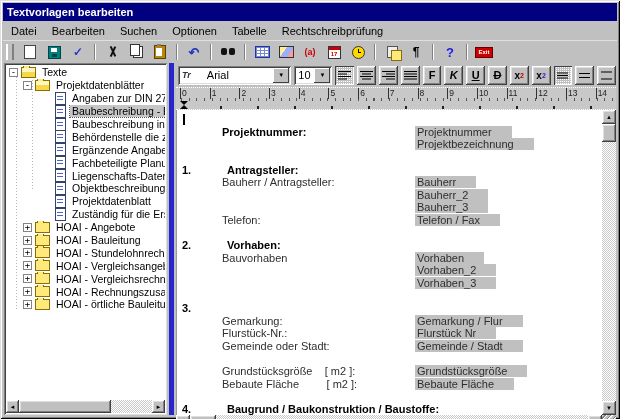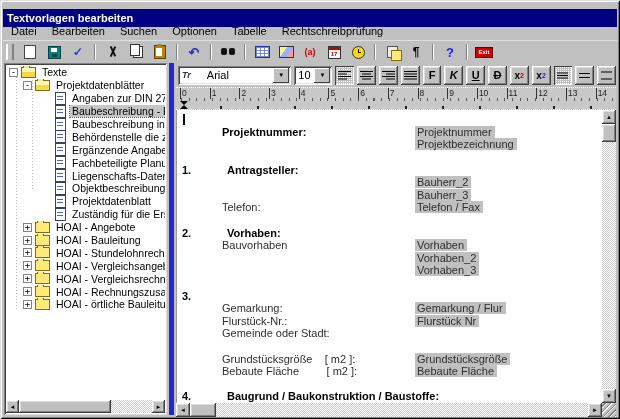--- a/index.html
+++ b/index.html
@@ -1,20 +1,20 @@
 <!DOCTYPE html>
 <html><head>
 <meta charset="utf-8">
 <style>
   html,body{margin:0;padding:0;background:#777;}
   #app{position:relative;width:620px;height:419px;background:#c0c0c0;
        font-family:"Liberation Sans",sans-serif;overflow:hidden;
        box-shadow:inset 1px 1px 0 #dfdfdf,inset -1px -1px 0 #000,inset 2px 2px 0 #fff,inset -2px -2px 0 #808080;}
   
-  .titlebar{position:absolute;left:3px;top:9px;right:3px;height:18px;background:#000080;color:#fff;
+  .titlebar{position:absolute;left:3px;top:3px;right:3px;height:18px;background:#000080;color:#fff;
             font-size:11px;font-weight:bold;line-height:18px;padding-left:4px;}
   .menubar{position:absolute;left:3px;top:21px;right:3px;height:19px;display:flex;align-items:center;
            gap:15px;padding-left:8px;font-size:11px;color:#000;}
   .menubar span{cursor:default;}
   .toolbar{position:absolute;left:3px;top:40px;right:3px;height:22px;display:flex;align-items:center;
            gap:4px;padding-left:3px;border-top:1px solid #dfdfdf;}
   .grip{width:4px;height:16px;border-left:2px solid #fff;border-right:2px solid #808080;margin-right:2px;}
   .tsep{width:0;height:16px;border-left:1px solid #808080;border-right:1px solid #fff;margin:0 2px;}
   .tico{width:20px;height:17px;display:flex;align-items:center;justify-content:center;position:relative;}
   
@@ -105,21 +105,21 @@
   .ind-top{position:absolute;left:4px;top:0;width:0;height:0;border-left:4px solid transparent;border-right:4px solid transparent;border-top:4px solid #000;}
   .ind-bot{position:absolute;left:4px;bottom:0;width:0;height:0;border-left:4px solid transparent;border-right:4px solid transparent;border-bottom:4px solid #000;}
   
   .edbody{flex:1;display:grid;grid-template-columns:1fr 14px;grid-template-rows:1fr 14px;}
   .content{background:#fff;overflow:hidden;padding:3px 0 0 5px;border-left:1px solid #9a9a9a;}
   .drow{height:12.6px;display:flex;align-items:center;font-size:11px;color:#2e2e2e;white-space:pre;}
   .dnum{width:45px;font-weight:bold;color:#000;flex:none;}
   .dhead{font-weight:bold;color:#000;}
   .dlabel{width:193px;flex:none;overflow:hidden;padding-left:40px;}
   .dlabel.b{font-weight:bold;color:#000;}
-  .dfield{background:#c0c0c0;padding:0 3px 0 2px;}
+  .dfield{background:#c0c0c0;padding:0 20px 0 2px;}
   .caret{width:1.5px;height:11px;background:#000;margin-left:1px;}
   
   .track{background-color:#cacaca;background-image:linear-gradient(45deg,#fff 25%,transparent 25% 75%,#fff 75%),
          linear-gradient(45deg,#fff 25%,transparent 25% 75%,#fff 75%);background-size:2px 2px;background-position:0 0,1px 1px;}
   .sbtn{background:#c0c0c0;display:flex;align-items:center;justify-content:center;font-size:6px;color:#000;flex:none;
         box-shadow:inset -1px -1px 0 #404040,inset 1px 1px 0 #fff,inset -2px -2px 0 #808080,inset 2px 2px 0 #dfdfdf;}
   .thumb{background:#c0c0c0;flex:none;
         box-shadow:inset -1px -1px 0 #404040,inset 1px 1px 0 #fff,inset -2px -2px 0 #808080,inset 2px 2px 0 #dfdfdf;}
   .vscroll{display:flex;flex-direction:column;}
   .vscroll .sbtn{height:14px;}
@@ -383,33 +383,34 @@
         </div>
       </div>
 
       <div class="edbody">
         <div class="content">
           <div class="drow"><span class="caret"></span></div>
           <div class="drow"><span class="dlabel b">Projektnummer:</span><span class="dfield">Projektnummer</span></div>
           <div class="drow"><span class="dlabel"></span><span class="dfield">Projektbezeichnung</span></div>
           <div class="drow"></div>
           <div class="drow"><span class="dnum">1.</span><span class="dhead">Antragsteller:</span></div>
+          <div class="drow"><span class="dlabel">Bauherr / Antragsteller:</span><span class="dfield">Bauherr</span></div>
           <div class="drow"><span class="dlabel"></span><span class="dfield">Bauherr_2</span></div>
           <div class="drow"><span class="dlabel"></span><span class="dfield">Bauherr_3</span></div>
           <div class="drow"><span class="dlabel">Telefon:</span><span class="dfield">Telefon / Fax</span></div>
           <div class="drow"></div>
           <div class="drow"><span class="dnum">2.</span><span class="dhead">Vorhaben:</span></div>
           <div class="drow"><span class="dlabel">Bauvorhaben</span><span class="dfield">Vorhaben</span></div>
           <div class="drow"><span class="dlabel"></span><span class="dfield">Vorhaben_2</span></div>
           <div class="drow"><span class="dlabel"></span><span class="dfield">Vorhaben_3</span></div>
           <div class="drow"></div>
           <div class="drow"><span class="dnum">3.</span></div>
           <div class="drow"><span class="dlabel">Gemarkung:</span><span class="dfield">Gemarkung / Flur</span></div>
           <div class="drow"><span class="dlabel">Flurstück-Nr.:</span><span class="dfield">Flurstück Nr</span></div>
-          <div class="drow"><span class="dlabel">Gemeinde oder Stadt:</span></div>
+          <div class="drow"><span class="dlabel">Gemeinde oder Stadt:</span><span class="dfield">Gemeinde / Stadt</span></div>
           <div class="drow"></div>
           <div class="drow"><span class="dlabel">Grundstücksgröße    [ m2 ]:</span><span class="dfield">Grundstücksgröße</span></div>
           <div class="drow"><span class="dlabel">Bebaute Fläche         [ m2 ]:</span><span class="dfield">Bebaute Fläche</span></div>
           <div class="drow"></div>
           <div class="drow"><span class="dnum">4.</span><span class="dhead">Baugrund / Baukonstruktion / Baustoffe:</span></div>
         </div>
         <div class="vscroll">
           <span class="sbtn">▲</span>
           <span class="thumb"></span>
           <span class="vtrack track"></span>

